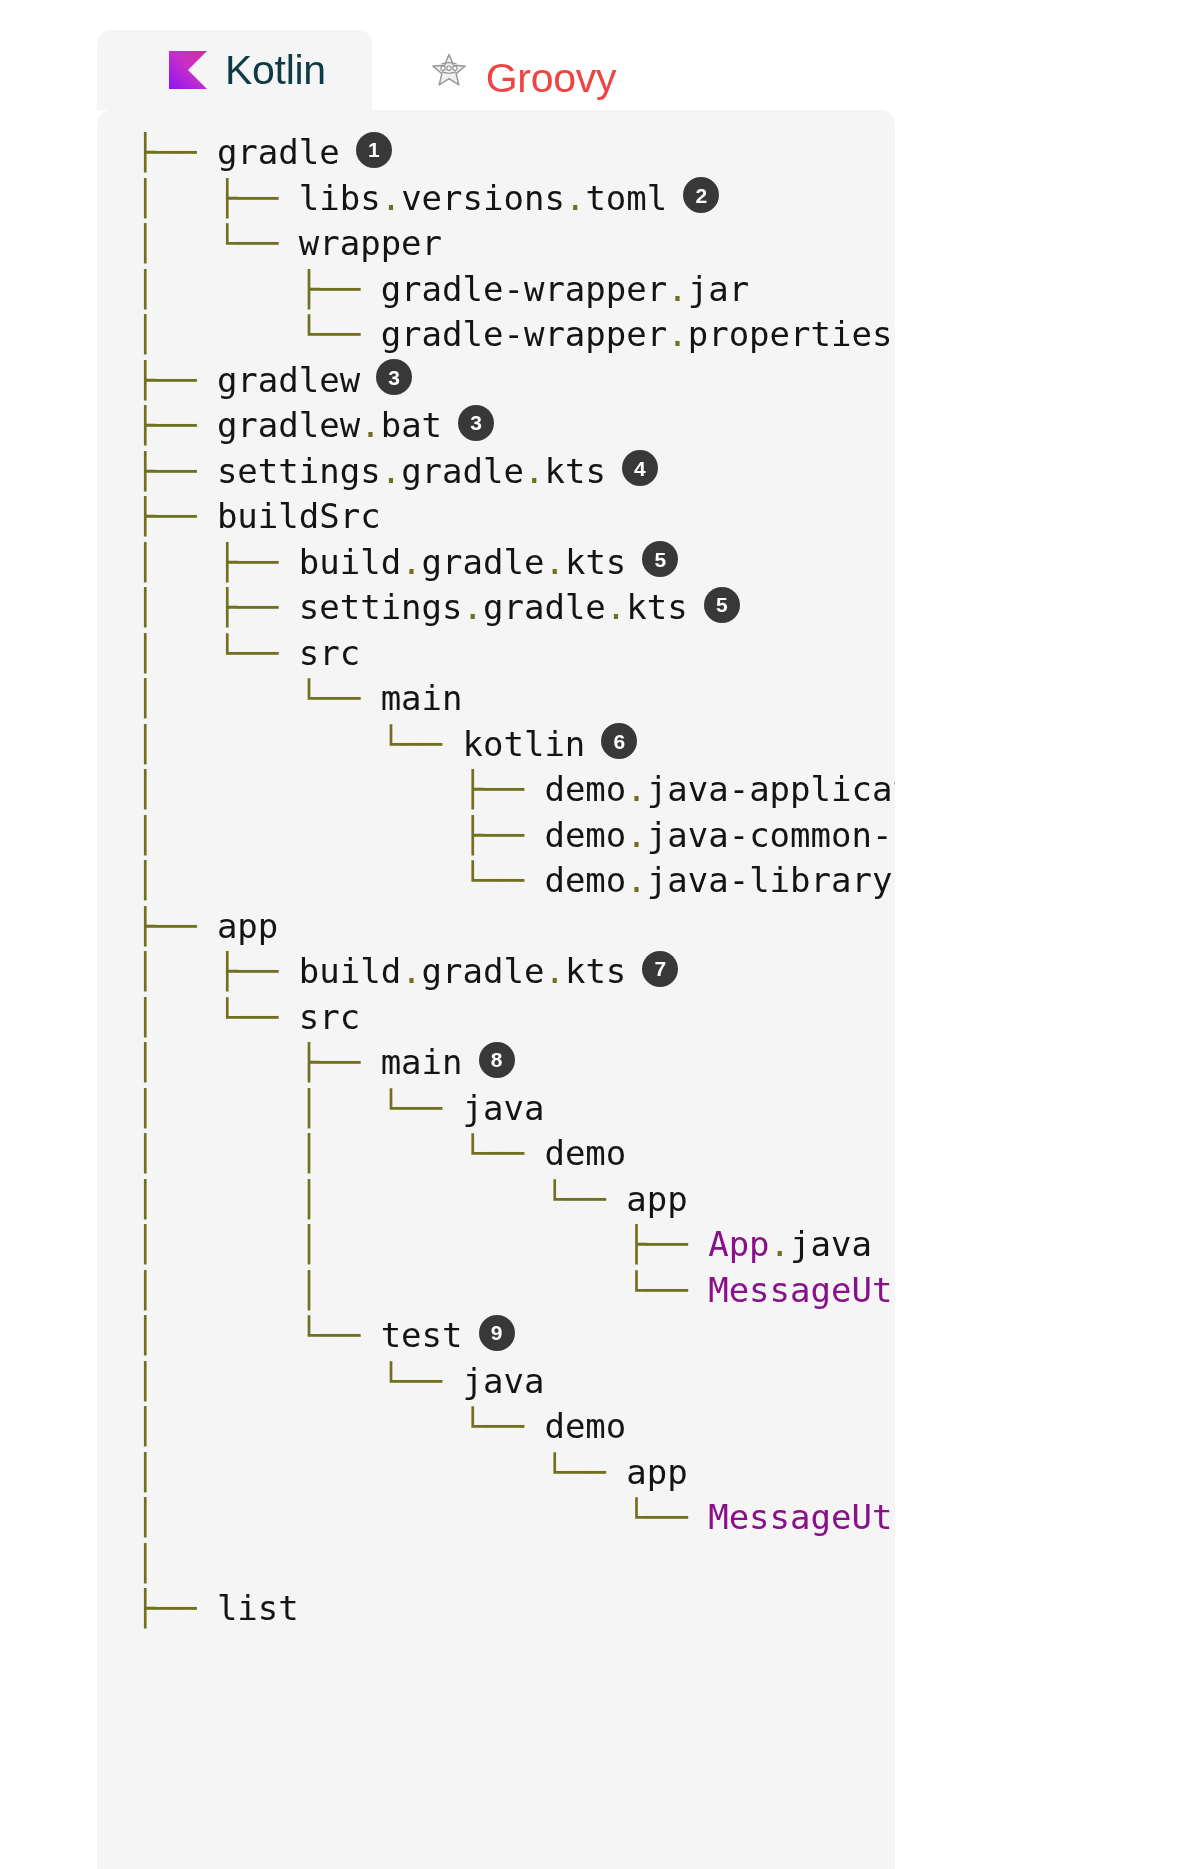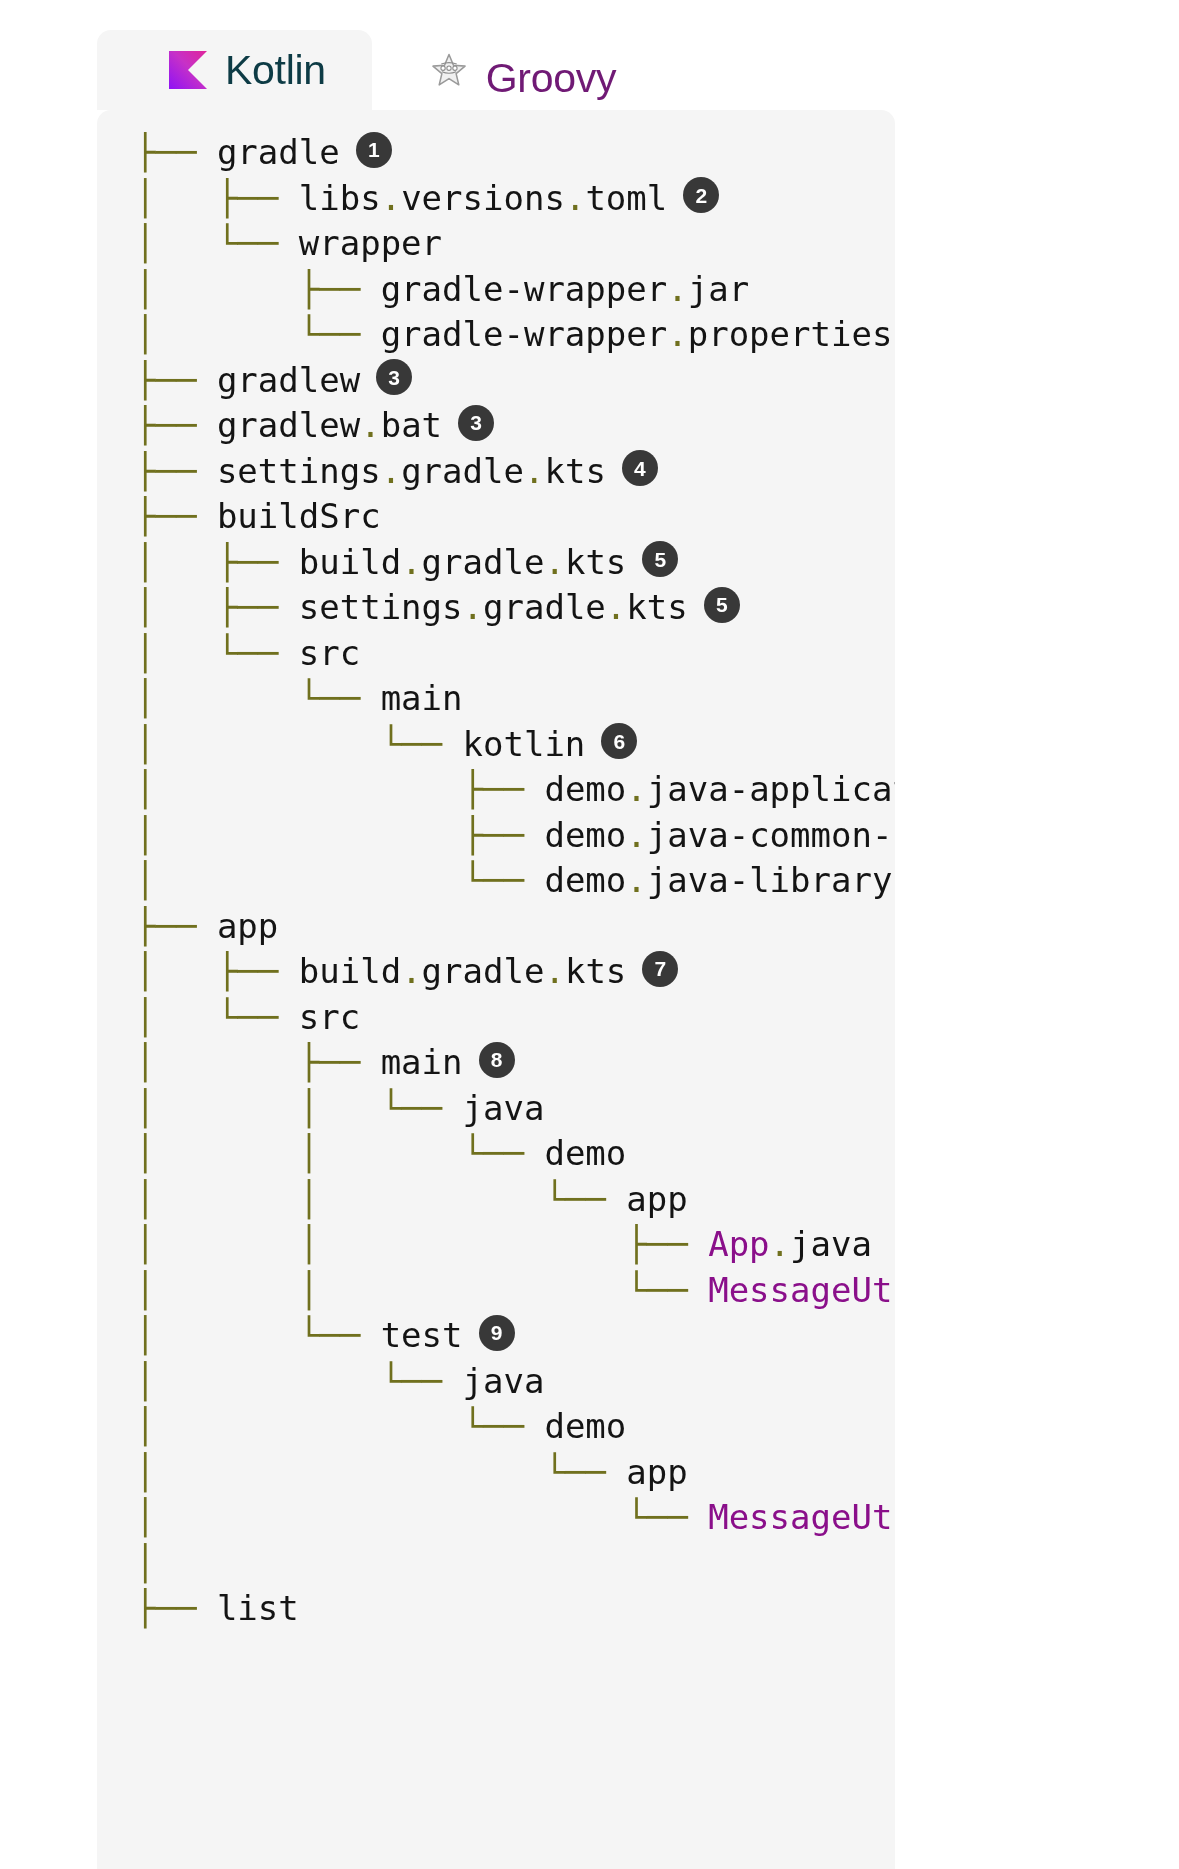--- a/index.html
+++ b/index.html
@@ -43,21 +43,21 @@
 
   .tab.active { background: #f5f5f5; }
   .tab.inactive { background: #ffffff; padding-left: 58px; }
 
   .tab-label {
     font-size: 41px;
     letter-spacing: -0.3px;
     white-space: nowrap;
   }
   .tab.active .tab-label { color: #0d3b45; }
-  .tab.inactive .tab-label { color: #701a75; margin-top: 16px; }
+  .tab.inactive .tab-label { color: #ef4444; margin-top: 16px; }
 
   .tab-icon {
     width: 38px;
     height: 38px;
     flex: 0 0 38px;
     display: block;
   }
 
   
   .panel {

